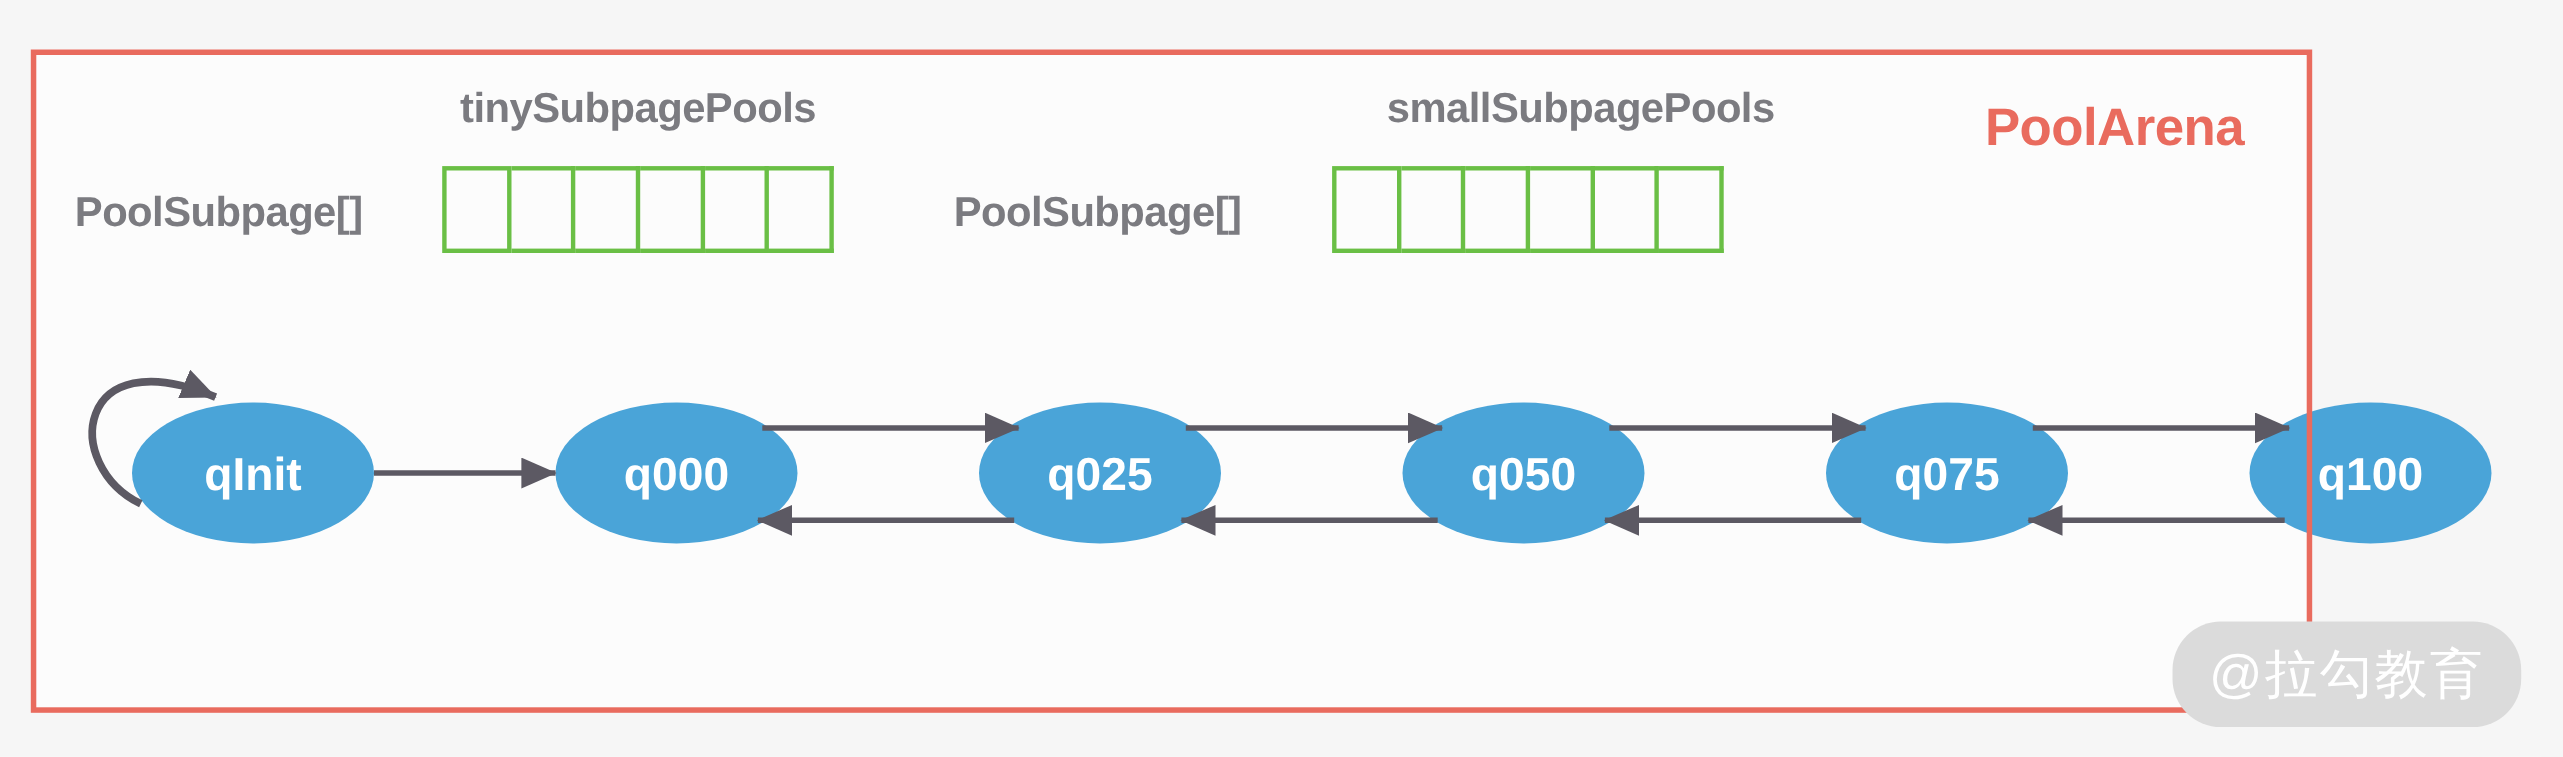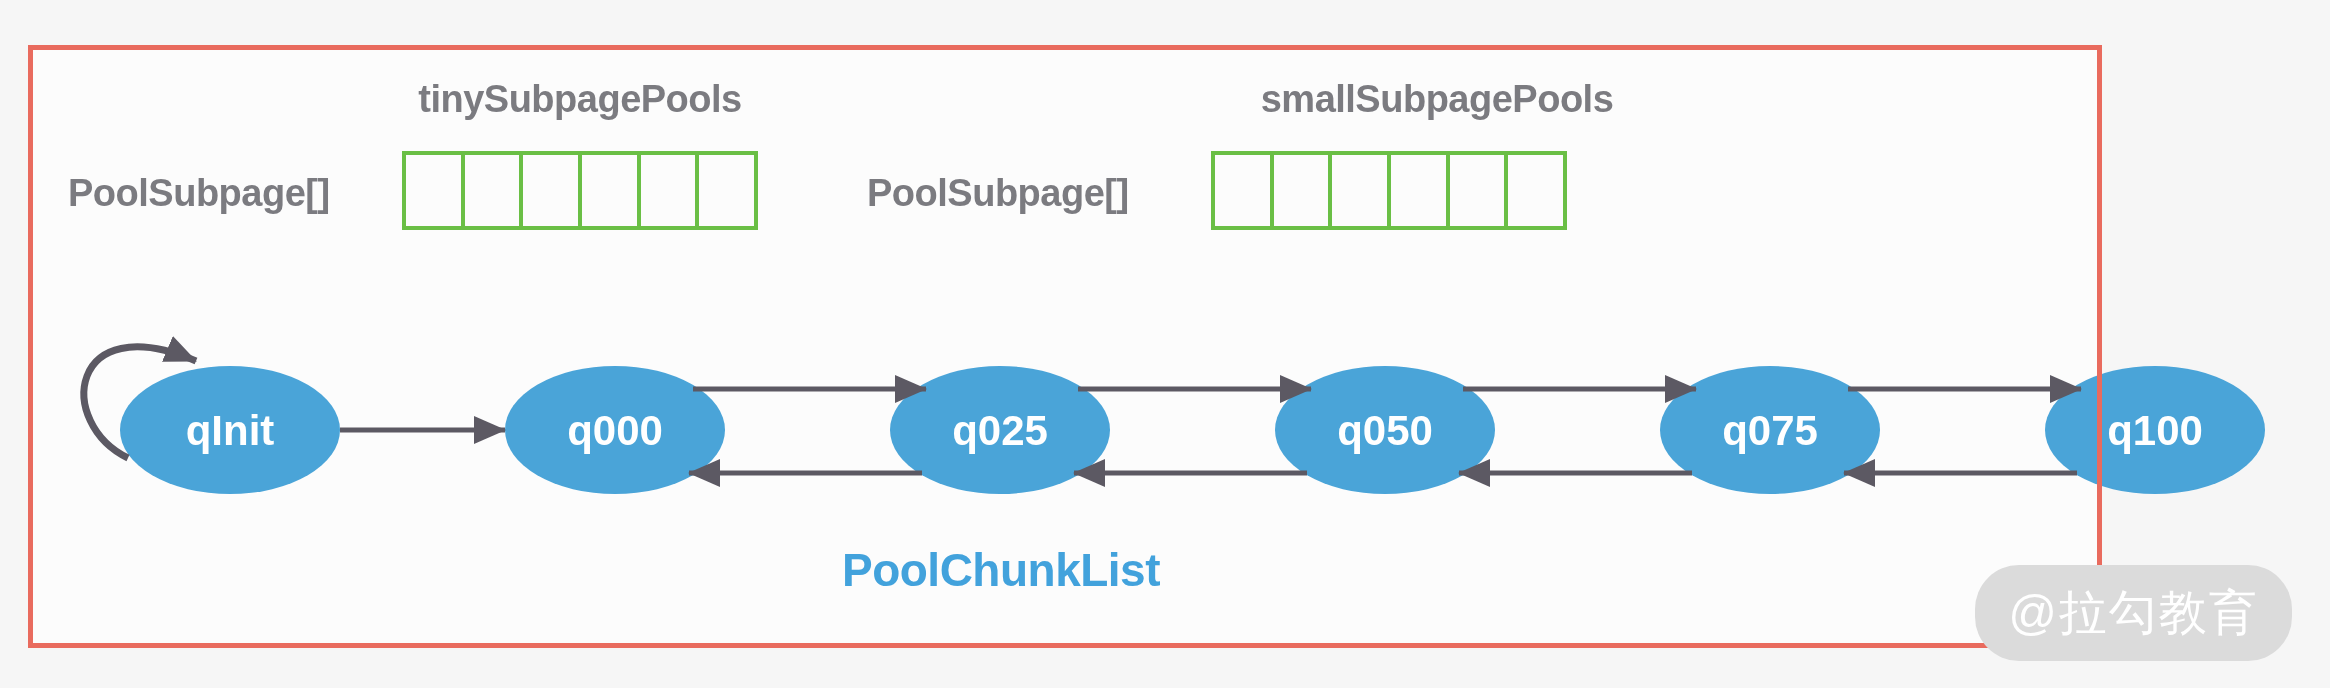--- a/index.html
+++ b/index.html
@@ -83,20 +83,21 @@
   <div class="arr-label g2">PoolSubpage[]</div>
   <div class="grid g2">
     <div class="cell"></div>
     <div class="cell"></div>
     <div class="cell"></div>
     <div class="cell"></div>
     <div class="cell"></div>
     <div class="cell"></div>
   </div>
 
+  <div class="arena-title">PoolArena</div>
 
   <svg class="chain" viewBox="0 0 2267 603">
     <defs>
       <marker id="ah" markerUnits="userSpaceOnUse" markerWidth="36" markerHeight="30" refX="31" refY="14" orient="auto">
         <path d="M0,0 L32,14 L0,28 Z" fill="#5c5963" style="fill:var(--arrow-gray)"></path>
       </marker>
     </defs>
 
     <g>
       <ellipse cx="202" cy="385" rx="110" ry="64"></ellipse>
@@ -132,18 +133,17 @@
     <line class="arrow lnk" x1="2049" y1="428" x2="1816" y2="428" marker-end="url(#ah)"></line>
 
     <text x="202" y="400">qInit</text>
     <text x="587" y="400">q000</text>
     <text x="972" y="400">q025</text>
     <text x="1357" y="400">q050</text>
     <text x="1742" y="400">q075</text>
     <text x="2127" y="400">q100</text>
   </svg>
 
-  <div class="chunk-label">PoolChunkList</div>
 </div>
 
 <div class="watermark">
   <span>@拉勾教育</span>
 </div>
 
 </body></html>

